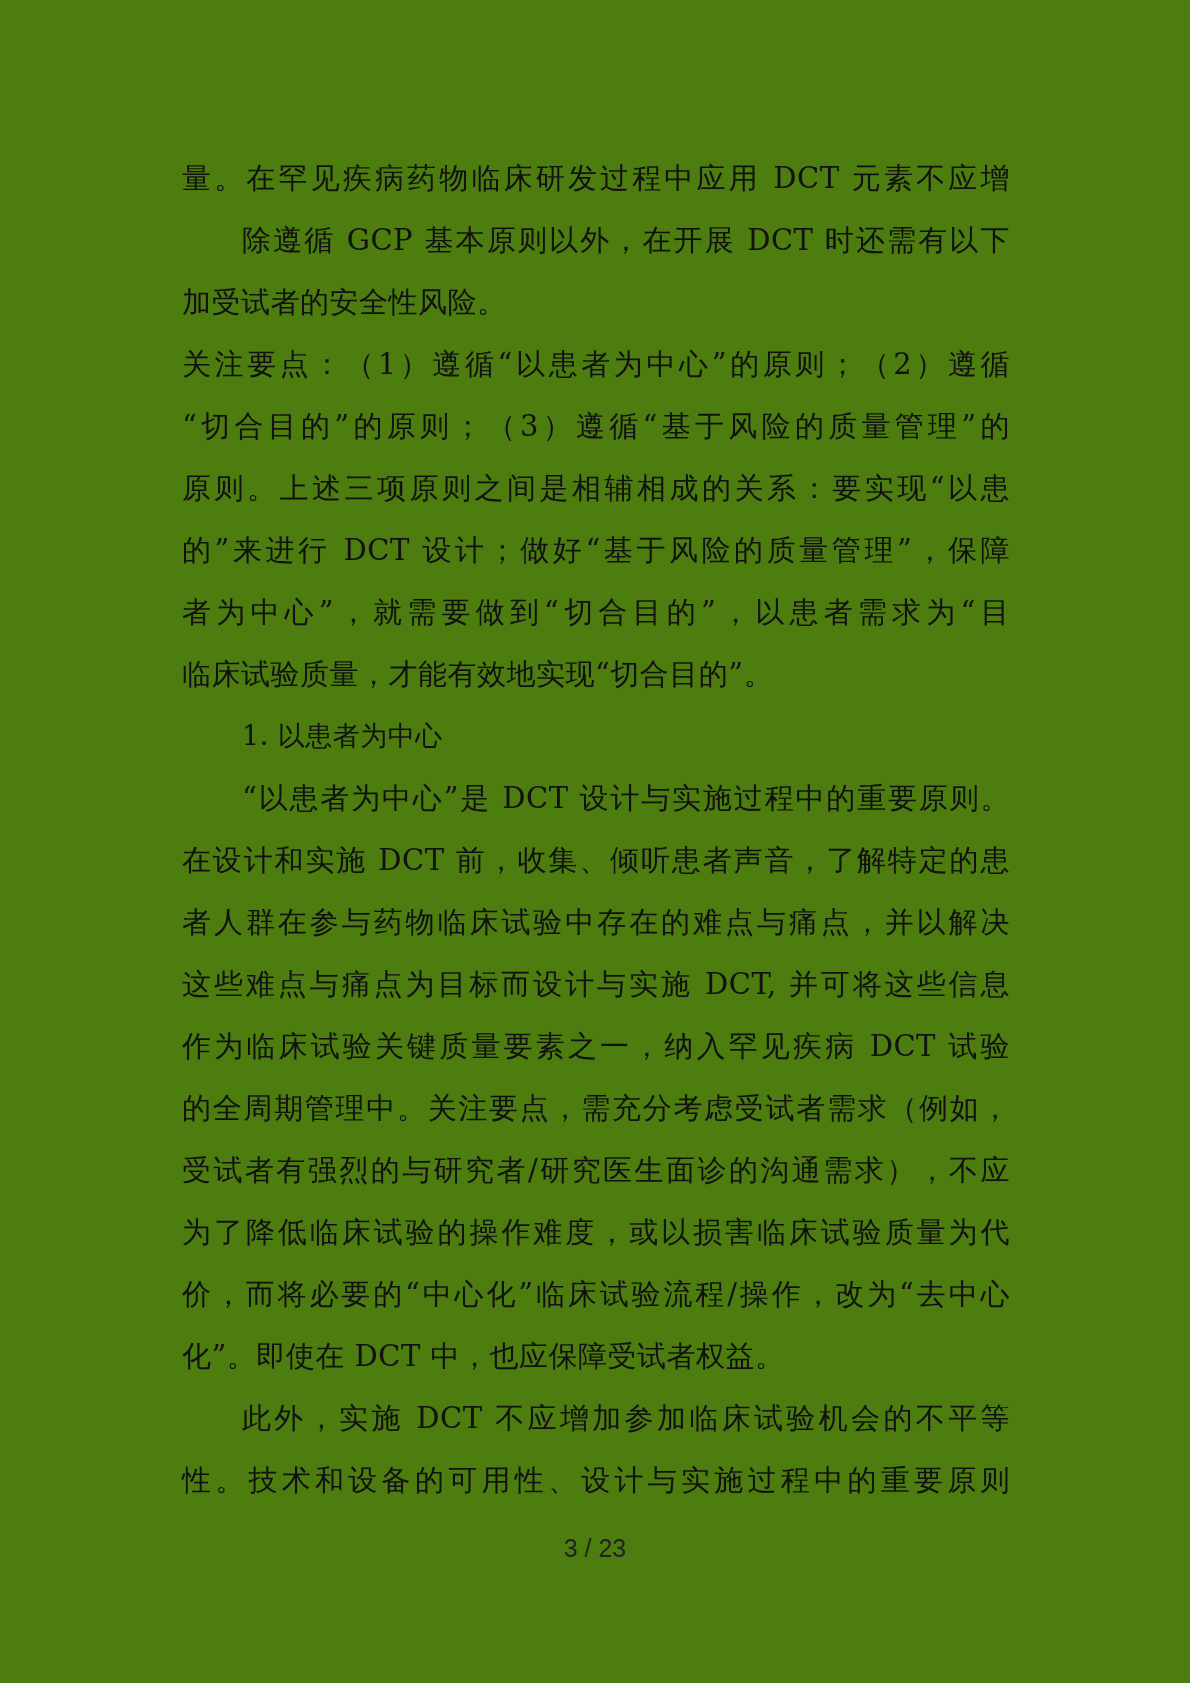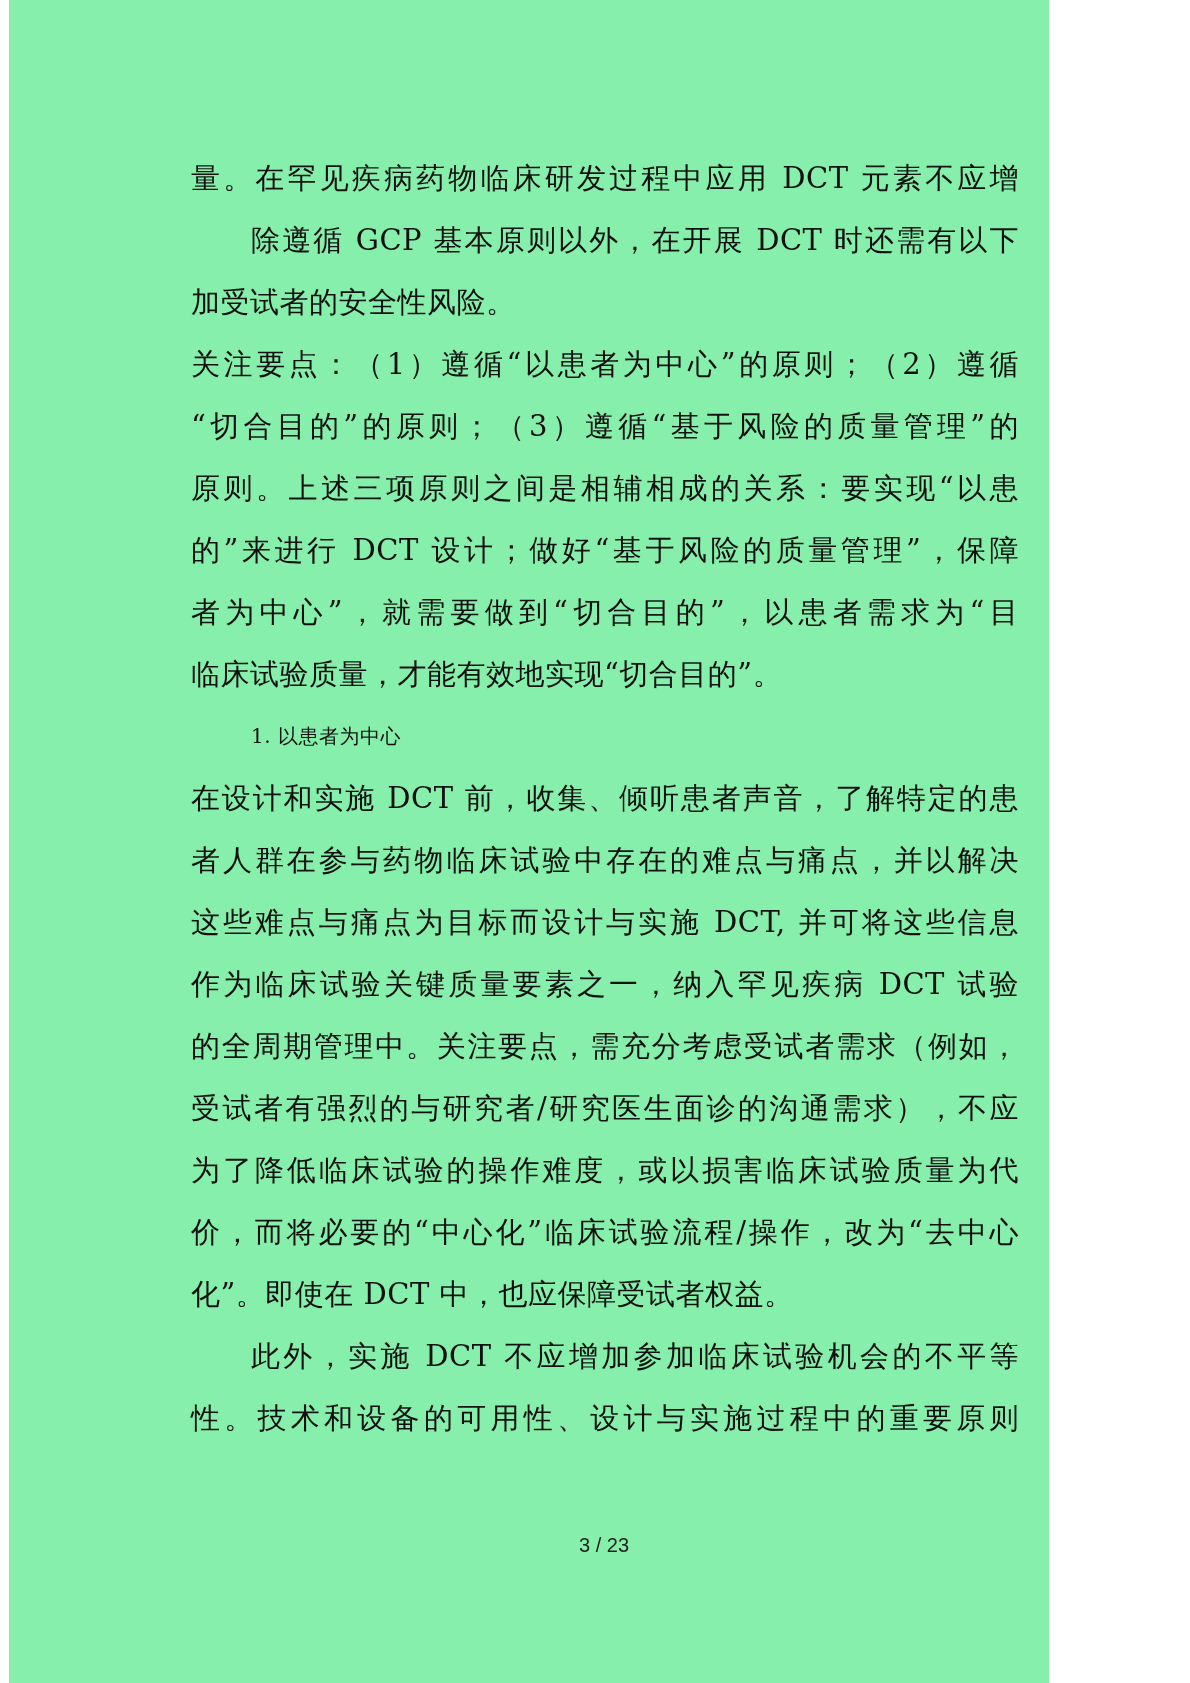--- a/index.html
+++ b/index.html
@@ -10,23 +10,23 @@
     body {
       width: 1190px;
       height: 1683px;
       position: relative;
       overflow: hidden;
       font-family: "DejaVu Serif", "Liberation Serif", serif;
       color: #111111;
     }
     .page {
       position: absolute;
-      left: 9px; top: 0;
-      width: 1040px; height: 1683px;
-      background: #86efac;
+      left: 0; top: 0;
+      width: 1190px; height: 1683px;
+      background: #4d7c0f;
     }
     .body-text {
       position: absolute;
       left: 182px;
       top: 147px;
       width: 828px;
     }
     .line {
       height: 62px;
       line-height: 62px;
@@ -38,48 +38,49 @@
     }
     .line.last {
       text-align-last: left;
     }
     .line.indent {
       padding-left: 60px;
     }
     .line.heading {
       padding-left: 60px;
       text-align-last: left;
-      font-size: 20px;
+      font-size: 27px;
     }
     .page-number {
       position: absolute;
       left: 0;
       width: 1190px;
       top: 1534px;
       text-align: center;
       font-family: "Liberation Sans", sans-serif;
-      font-size: 20px;
+      font-size: 25px;
       color: #222222;
     }
   </style>
 </head>
 <body>
 
 <div class="page">
   <div class="body-text">
     <div class="line">量。在罕见疾病药物临床研发过程中应用 DCT 元素不应增</div>
     <div class="line indent">除遵循 GCP 基本原则以外，在开展 DCT 时还需有以下</div>
     <div class="line last">加受试者的安全性风险。</div>
     <div class="line">关注要点：（1）遵循“以患者为中心”的原则；（2）遵循</div>
     <div class="line">“切合目的”的原则；（3）遵循“基于风险的质量管理”的</div>
     <div class="line">原则。上述三项原则之间是相辅相成的关系：要实现“以患</div>
     <div class="line">的”来进行 DCT 设计；做好“基于风险的质量管理”，保障</div>
     <div class="line">者为中心”，就需要做到“切合目的”，以患者需求为“目</div>
     <div class="line last">临床试验质量，才能有效地实现“切合目的”。</div>
     <div class="line heading">1. 以患者为中心</div>
+    <div class="line indent">“以患者为中心”是 DCT 设计与实施过程中的重要原则。</div>
     <div class="line">在设计和实施 DCT 前，收集、倾听患者声音，了解特定的患</div>
     <div class="line">者人群在参与药物临床试验中存在的难点与痛点，并以解决</div>
     <div class="line">这些难点与痛点为目标而设计与实施 DCT, 并可将这些信息</div>
     <div class="line">作为临床试验关键质量要素之一，纳入罕见疾病 DCT 试验</div>
     <div class="line">的全周期管理中。关注要点，需充分考虑受试者需求（例如，</div>
     <div class="line">受试者有强烈的与研究者/研究医生面诊的沟通需求），不应</div>
     <div class="line">为了降低临床试验的操作难度，或以损害临床试验质量为代</div>
     <div class="line">价，而将必要的“中心化”临床试验流程/操作，改为“去中心</div>
     <div class="line last">化”。即使在 DCT 中，也应保障受试者权益。</div>
     <div class="line indent">此外，实施 DCT 不应增加参加临床试验机会的不平等</div>

